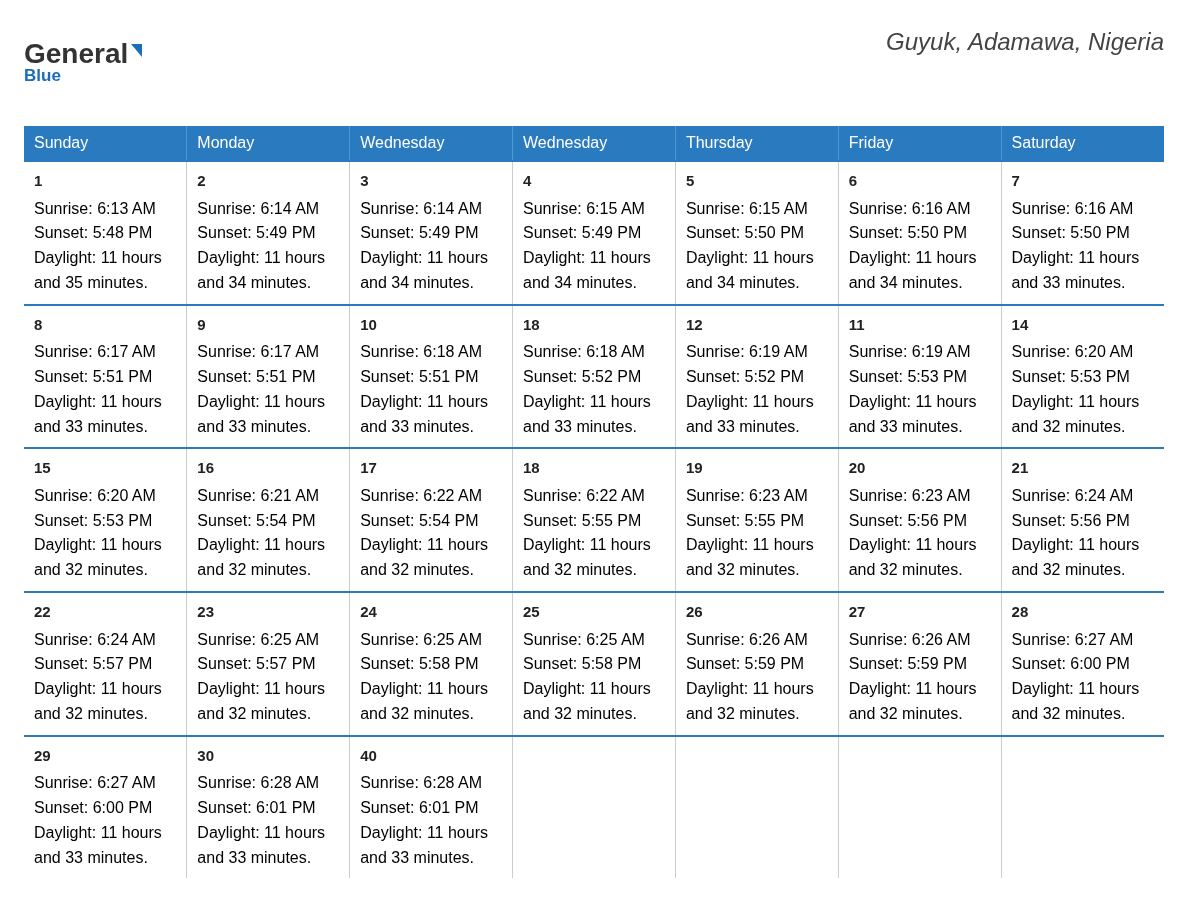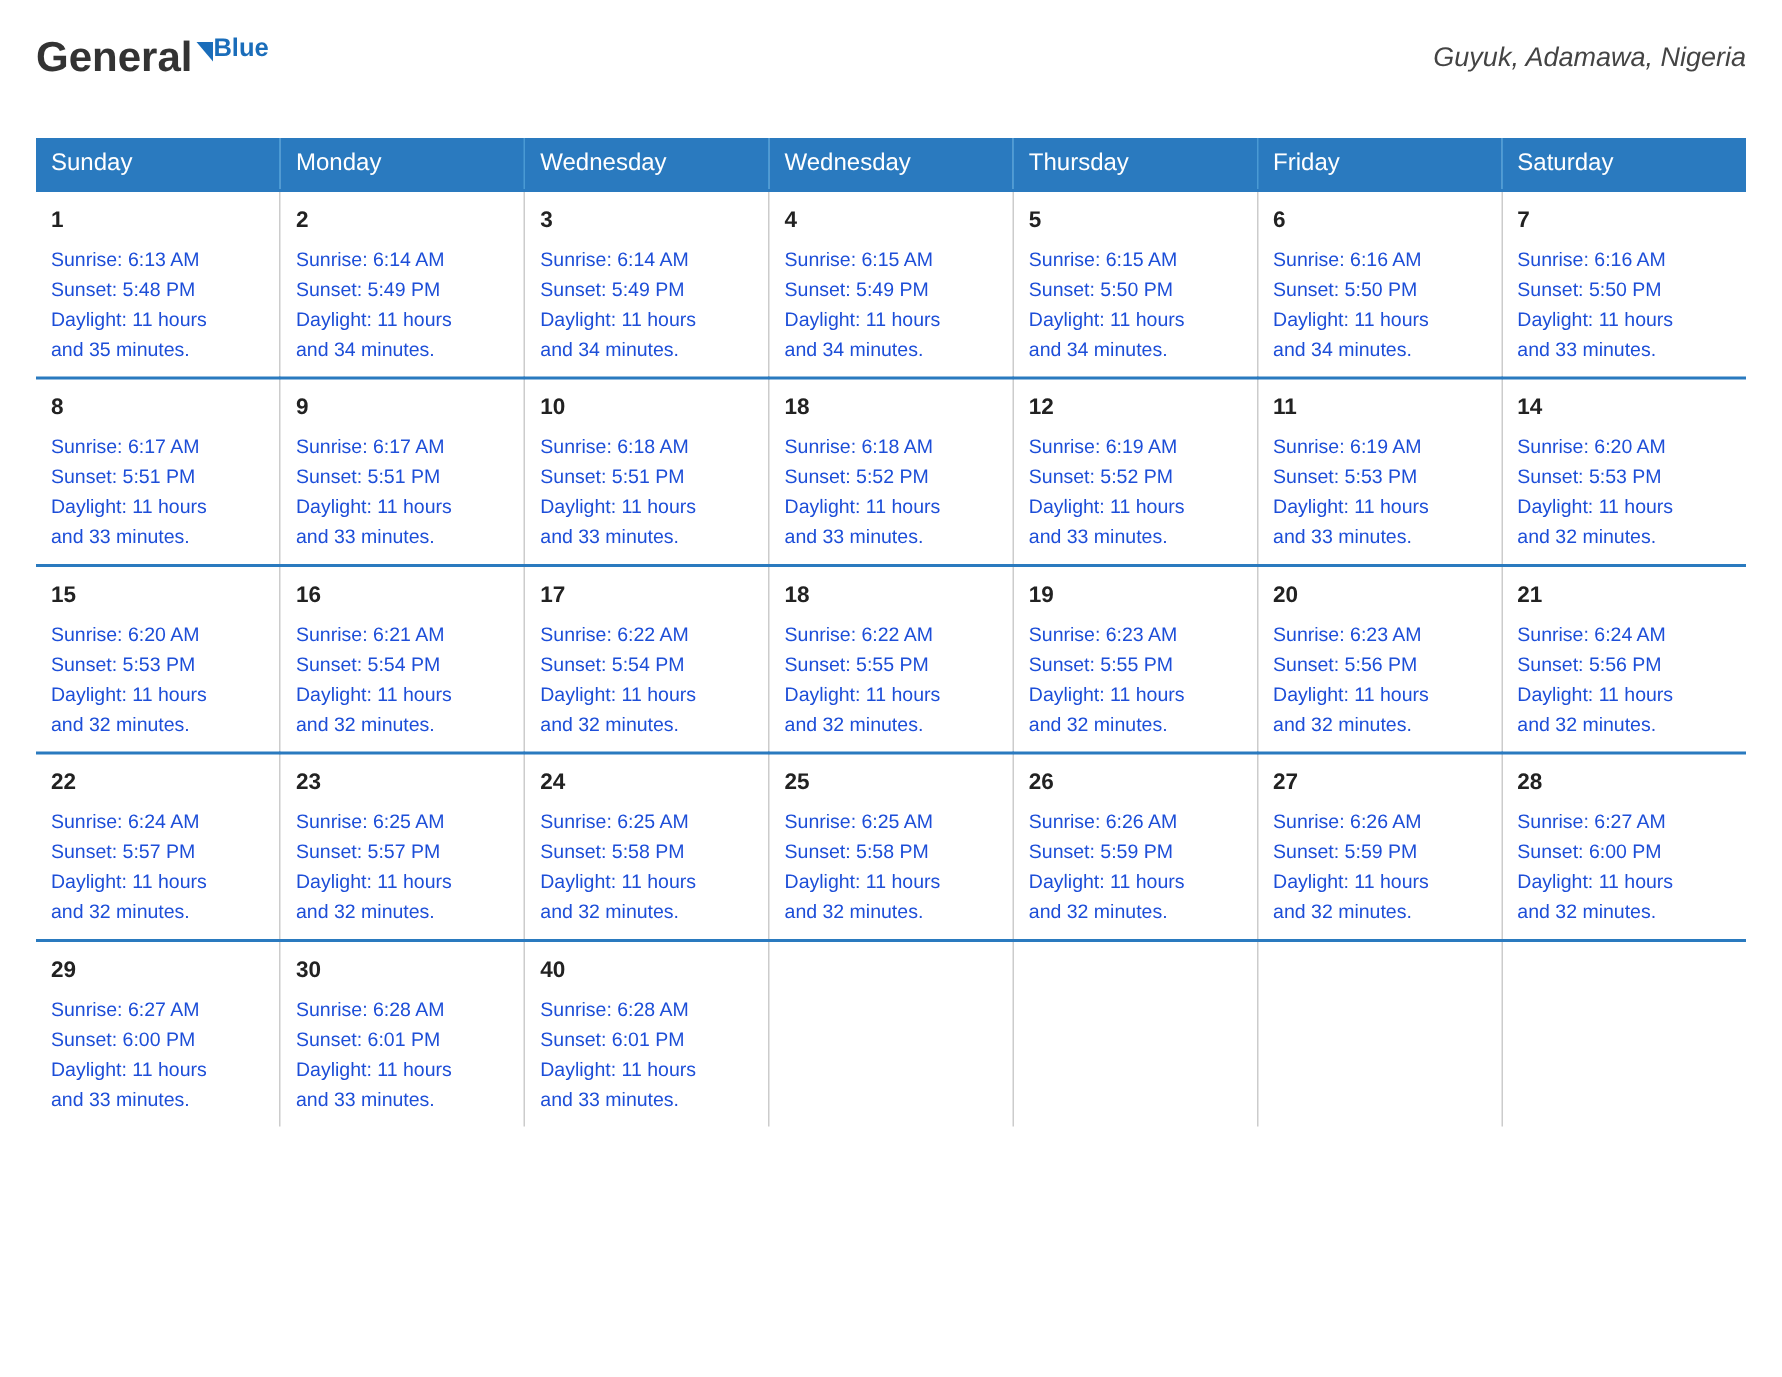--- a/index.html
+++ b/index.html
@@ -11,22 +11,23 @@
       min-height: 918px;
     }
     .header {
       display: flex;
       justify-content: space-between;
       align-items: flex-start;
       margin-bottom: 20px;
     }
     .logo {
       display: flex;
-      flex-direction: row;
+      flex-direction: column;
       align-items: flex-start;
+      margin-top: 16px;
     }
     .logo-text {
       font-size: 28px;
       font-weight: bold;
       color: #333;
       line-height: 1;
     }
     .logo-bottom {
       font-size: 17px;
       font-weight: bold;
@@ -36,21 +37,21 @@
     .title-section {
       text-align: right;
     }
     .month-title {
       font-size: 52px;
       font-weight: 300;
       color: #1a1a1a;
       line-height: 1.1;
     }
     .location {
-      font-size: 18px;
+      font-size: 24px;
       color: #444;
       font-style: italic;
       margin-top: 4px;
     }
     table {
       width: 100%;
       border-collapse: collapse;
       table-layout: fixed;
       margin-top: 40px;
     }
@@ -82,22 +83,22 @@
       border-right: none;
     }
     .day-num {
       font-size: 15px;
       font-weight: bold;
       color: #222;
       display: block;
       margin-bottom: 4px;
     }
     .day-info {
-      font-size: 13px;
-      color: #1d4ed8;
+      font-size: 16px;
+      color: #000000;
       line-height: 1.55;
     }
     .empty-cell {
       background: #ffffff;
     }
   </style>
 </head>
 <body>
 
 <div class="header">

